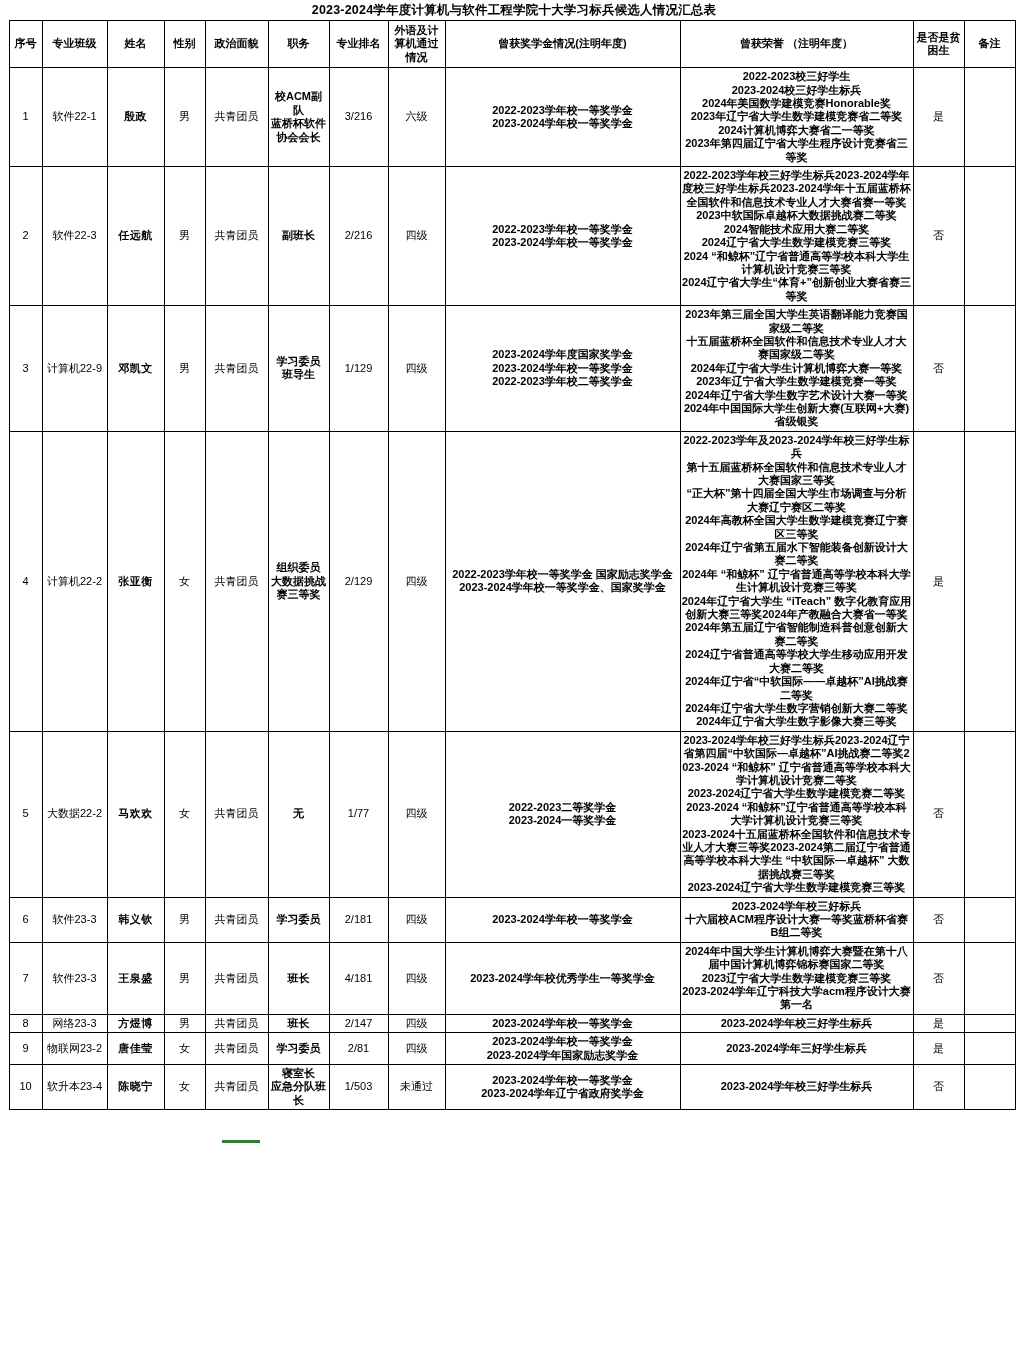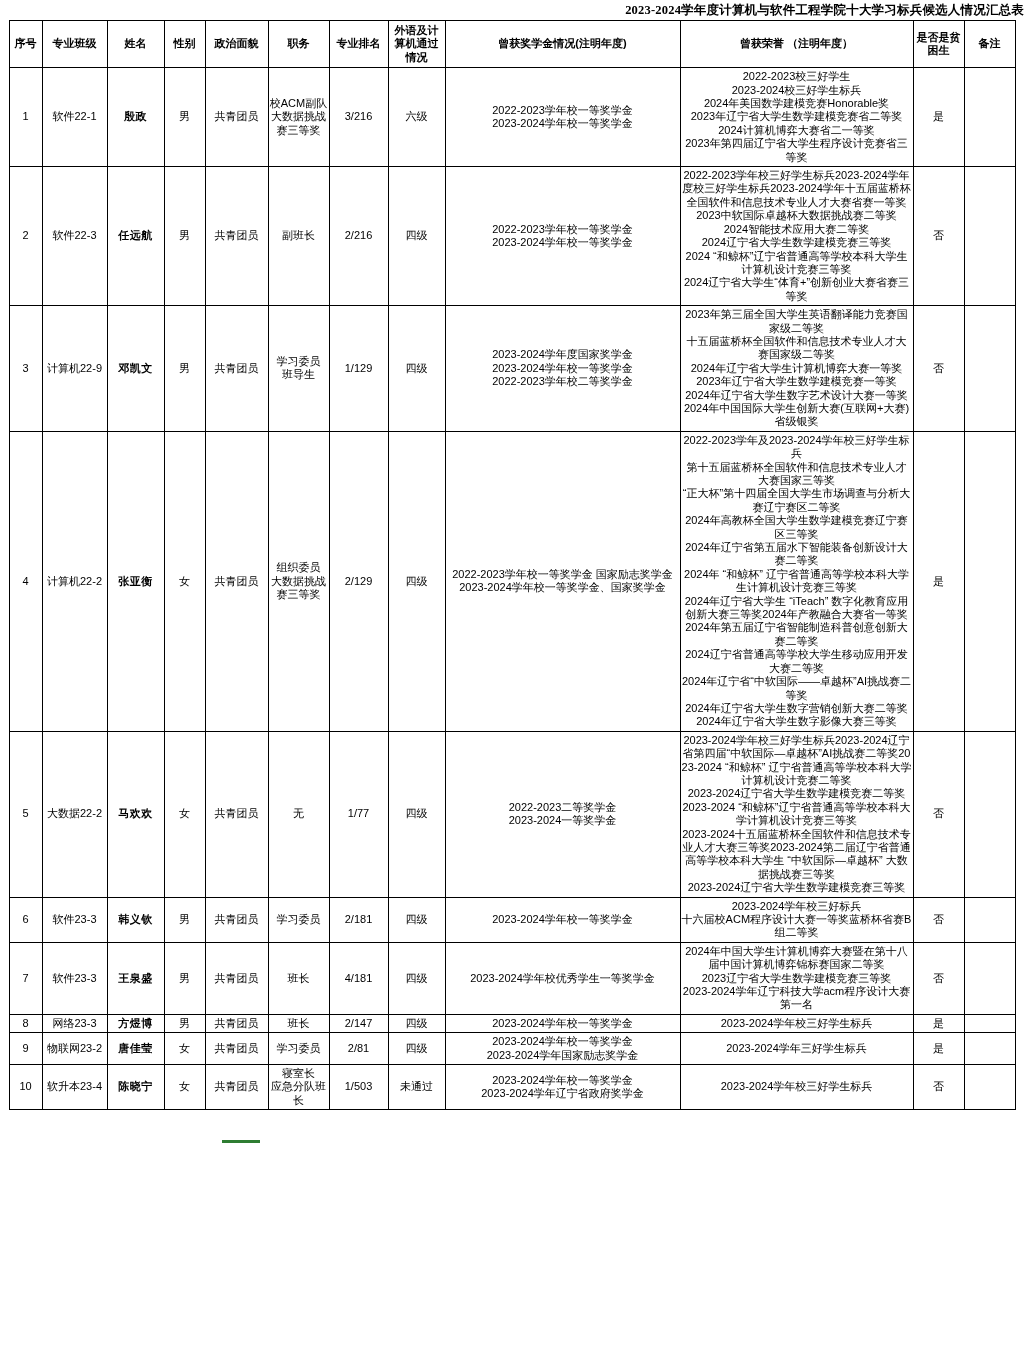--- a/index.html
+++ b/index.html
@@ -15,26 +15,26 @@
   }
   .page {
     width: 1024px;
     min-height: 1352px;
     position: relative;
     background: #fff;
     box-sizing: border-box;
     padding: 0;
   }
   .doc-title {
-    text-align: right;
+    text-align: center;
     font-size: 12.5px;
     font-weight: 700;
     letter-spacing: 0.2px;
     padding: 2px 0 1px 4px;
-    font-family: Liberation Serif, serif;
+    font-family: Liberation Sans, sans-serif;
   }
   table.sheet {
     border-collapse: collapse;
     table-layout: fixed;
     width: 1000px;
     margin: 0 auto;
     border: 1px solid #000;
   }
   table.sheet td, table.sheet th {
     border: 1px solid #000;
@@ -61,21 +61,21 @@
   .c-lang { width: 54px; }
   .c-schol { width: 232px; }
   .c-honor { width: 230px; }
   .c-poor { width: 48px; }
   .c-remark { width: 48px; margin-top: 27px; }
   td.name-cell { font-weight: 700; letter-spacing: 0.5px; }
   td.honor-cell, td.schol-cell {
     text-align: center;
     padding: 3px 4px;
   }
-  .multiline { white-space: pre-line; }
+  .multiline { white-space: pre-line; font-weight: bold; }
   .bottom-strip {
     width: 1000px;
     margin: 0 auto;
     height: 56px;
     position: relative;
   }
   .bottom-strip .tick {
     position: absolute;
     left: 210px;
     top: 30px;
@@ -109,21 +109,21 @@
       </tr>
     </thead>
     <tbody id="table-body">
         <tr>
           <td class="c-seq">1</td>
           <td class="c-class">软件22-1</td>
           <td class="c-name name-cell">殷政</td>
           <td class="c-gender">男</td>
           <td class="c-party">共青团员</td>
           <td class="c-post multiline">校ACM副队
-大数据挑战赛三等奖</td>
+蓝桥杯软件协会会长</td>
           <td class="c-rank">3/216</td>
           <td class="c-lang">六级</td>
           <td class="c-schol schol-cell multiline">2022-2023学年校一等奖学金
 2023-2024学年校一等奖学金</td>
           <td class="c-honor honor-cell multiline">2022-2023校三好学生
 2023-2024校三好学生标兵
 2024年美国数学建模竞赛Honorable奖
 2023年辽宁省大学生数学建模竞赛省二等奖
 2024计算机博弈大赛省二一等奖
 2023年第四届辽宁省大学生程序设计竞赛省三等奖</td>

